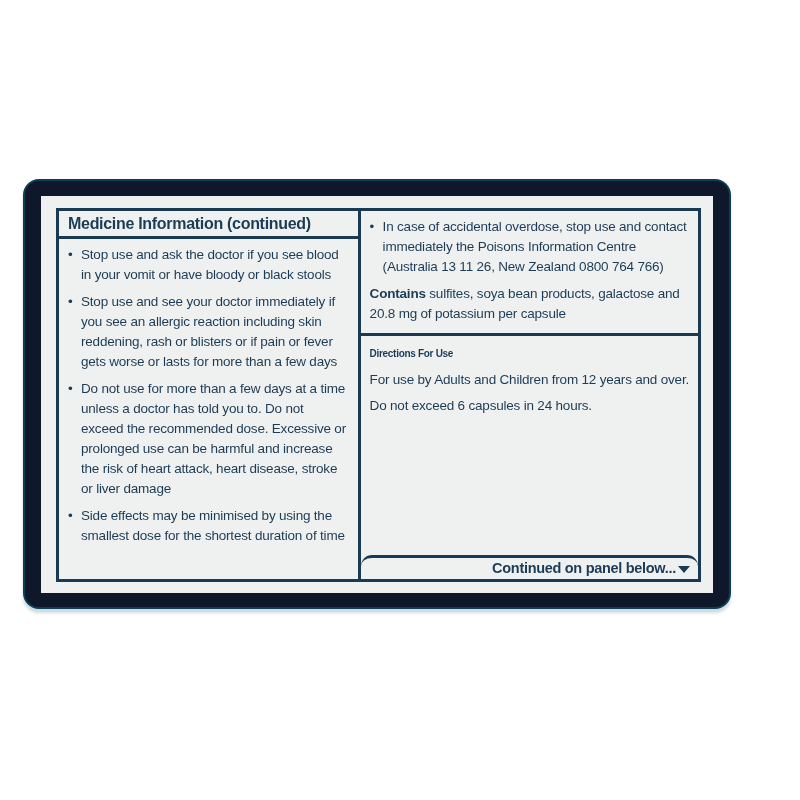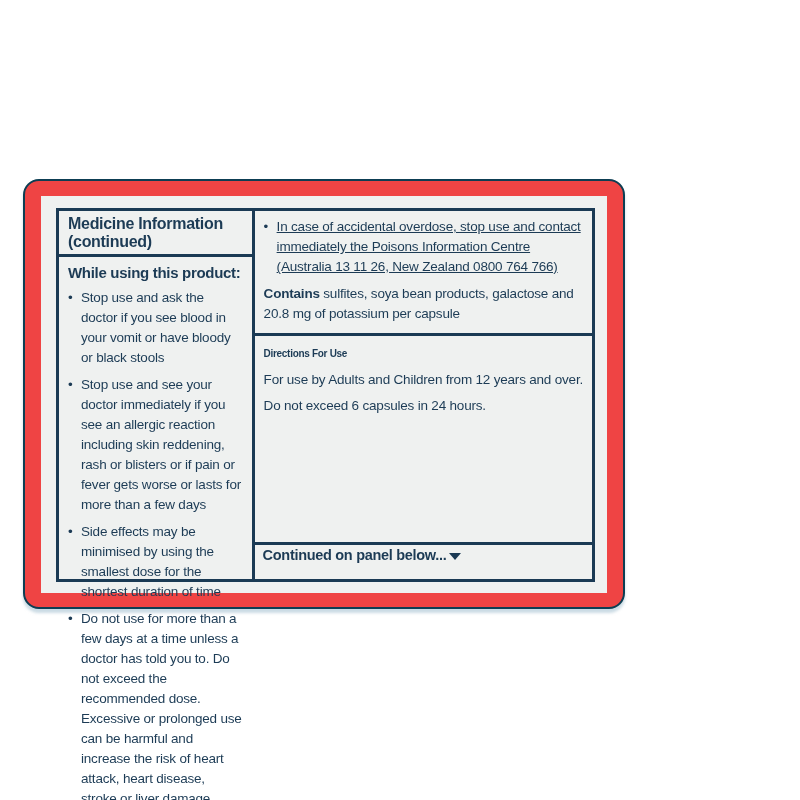--- a/index.html
+++ b/index.html
@@ -7,22 +7,22 @@
     width: 800px; height: 800px;
     background: #ffffff;
     font-family: "Liberation Sans", sans-serif;
     color: #1c3b55;
     position: relative;
     overflow: hidden;
   }
   .frame {
     position: absolute;
     left: 23px; top: 179px;
-    width: 602px; height: 430px;
-    background: #ef4444;
+    width: 708px; height: 430px;
+    background: #0f172a;
     border: 2px solid #0d3e53;
     border-radius: 16px;
     box-shadow: 0 4px 3px rgba(160,190,205,0.55);
   }
   .panel {
     position: absolute;
     left: 16px; top: 15px; right: 16px; bottom: 14px;
     background: #eff1f0;
   }
   .content-box {
@@ -73,72 +73,72 @@
     position: absolute;
     left: 0; top: 0;
   }
   .right-top {
     border-bottom: 3px solid #1a3a54;
     padding: 6px 9px 9px;
     font-size: 13.5px;
     line-height: 20px;
     letter-spacing: -0.2px;
   }
-  .right-top ul.bullets li { margin-bottom: 7px; text-decoration: underline; }
+  .right-top ul.bullets li { margin-bottom: 7px; }
   .contains-par .contains-label { font-weight: bold; margin-top: 36px; }
   .right-directions {
     flex: 1;
     padding: 7px 9px;
     font-size: 13.5px;
     letter-spacing: -0.2px;
   }
   .dir-heading {
     font-weight: bold;
     font-size: 10px;
     letter-spacing: -0.3px;
     line-height: 22px;
     margin-bottom: 2px;
   }
   .dir-line {
     line-height: 26px;
     white-space: nowrap;
   }
   .continued-row {
     border-top: 3px solid #1a3a54;
-    text-align: left;
-    padding: 2px 8px 16px;
+    text-align: right;
+    padding: 2px 8px 3px;
     font-weight: bold;
     font-size: 14.5px;
     letter-spacing: -0.3px;
+    border-radius: 11px;
   }
   .tri {
     display: inline-block;
     width: 0; height: 0;
     border-left: 6px solid transparent;
     border-right: 6px solid transparent;
     border-top: 7px solid #1a3a54;
     margin-left: 2px;
   }
 </style>
 </head>
 <body>
 
 <div class="frame">
   <div class="panel">
     <div class="content-box">
 
       <div class="col-left">
         <div class="header-row">Medicine Information (continued)</div>
         <div class="left-body">
-          <div class="section-heading">While using this product:</div>
           <ul class="bullets">
             <li>Stop use and ask the doctor if you see blood in your vomit or have bloody or black stools</li>
             <li>Stop use and see your doctor immediately if you see an allergic reaction including skin reddening, rash or blisters or if pain or fever gets worse or lasts for more than a few days</li>
+            <li>Do not use for more than a few days at a time unless a doctor has told you to. Do not exceed the recommended dose. Excessive or prolonged use can be harmful and increase the risk of heart attack, heart disease, stroke or liver damage</li>
             <li>Side effects may be minimised by using the smallest dose for the shortest duration of time</li>
-            <li>Do not use for more than a few days at a time unless a doctor has told you to. Do not exceed the recommended dose. Excessive or prolonged use can be harmful and increase the risk of heart attack, heart disease, stroke or liver damage</li>
           </ul>
         </div>
       </div>
 
       <div class="col-right">
         <div class="right-top">
           <ul class="bullets">
             <li>In case of accidental overdose, stop use and contact immediately the Poisons Information Centre (Australia 13 11 26, New Zealand 0800 764 766)</li>
           </ul>
           <p class="contains-par"><span class="contains-label">Contains</span><span> sulfites, soya bean products, galactose and 20.8 mg of potassium per capsule</span></p>

